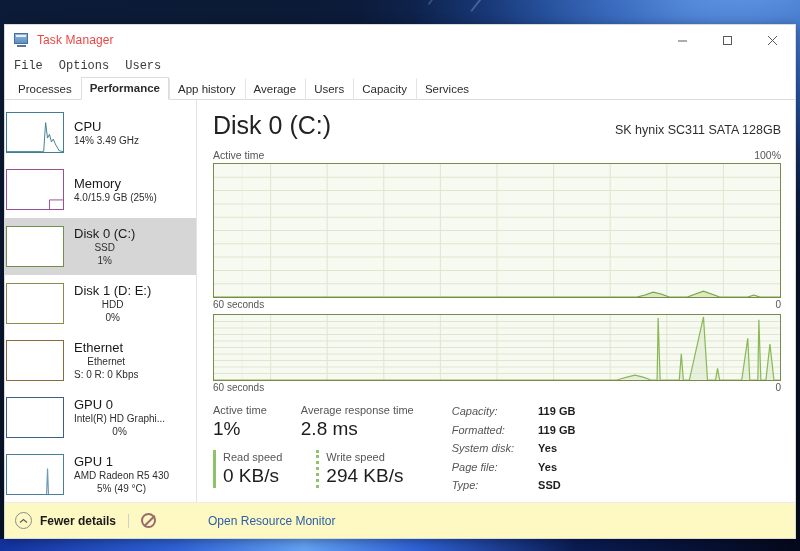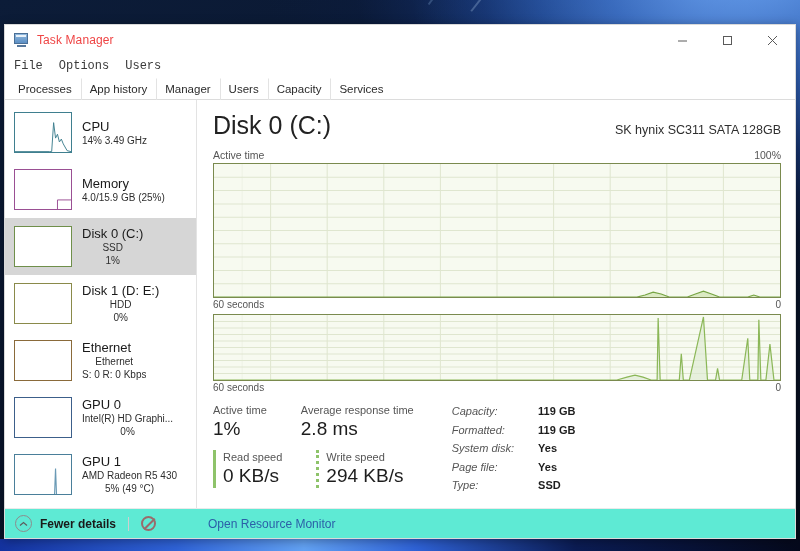--- a/index.html
+++ b/index.html
@@ -65,21 +65,21 @@
   .tab.active { font-weight: bold; border: 1px solid #dcdcdc; border-bottom: 1px solid #ffffff;
                 background: #ffffff; z-index: 2; }
 
   .body-area { flex: 1 1 auto; display: flex; min-height: 0; }
 
   
   .sidebar {
     width: 192px; flex: 0 0 192px; border-right: 1px solid #e3e3e3;
     background: #ffffff; padding-top: 4px; overflow: hidden;
   }
-  .side-item { display: flex; align-items: center; height: 57px; padding: 0 6px 0 9px; gap: 10px; }
+  .side-item { display: flex; align-items: center; height: 57px; padding: 0 6px 0 1px; gap: 10px; }
   .side-item.selected { background: #d6d6d6; }
   .mini-graph { width: 58px; height: 41px; flex: 0 0 58px; background: #ffffff; border: 1px solid #888; position: relative; overflow: hidden; }
   .mini-graph svg { position: absolute; left: 0; top: 0; }
   .side-text { min-width: 0; overflow: hidden; }
   .side-title { font-size: 13px; color: #1a1a1a; line-height: 15px; white-space: nowrap; }
   .side-sub { font-size: 10px; color: #2e2e2e; line-height: 13px; white-space: nowrap; overflow: hidden; text-overflow: ellipsis; text-align: center; }
 
   
   .main { flex: 1 1 auto; padding: 10px 14px 0 16px; min-width: 0; display: flex; flex-direction: column; }
   .main-head { display: flex; align-items: baseline; margin-bottom: 9px; }
@@ -100,22 +100,22 @@
   .stat-lbl { font-size: 11px; color: #555; line-height: 14px; white-space: nowrap; }
   .stat-val { font-size: 19px; color: #1d1d1d; line-height: 24px; white-space: nowrap; }
   .stat-blk.bar-solid { border-left: 3px solid #8ec36a; padding-left: 7px; }
   .stat-blk.bar-dot { border-left: 3px dotted #8ec36a; padding-left: 7px; }
 
   .stats-right { margin-left: 38px; display: grid; grid-template-columns: auto auto; column-gap: 24px; row-gap: 1px; align-content: start; }
   .sr-k { font-size: 11px; color: #555; line-height: 17.5px; white-space: nowrap; font-style: italic; }
   .sr-v { font-size: 11px; color: #1d1d1d; font-weight: bold; line-height: 17.5px; white-space: nowrap; }
 
   
-  .statusbar { flex: 0 0 auto; height: 30px; display: flex; align-items: center; padding-left: 10px;
-               gap: 8px; border-top: 1px solid #eaeaea; background: #5eead4; }
+  .statusbar { flex: 0 0 auto; height: 36px; display: flex; align-items: center; padding-left: 10px;
+               gap: 8px; border-top: 1px solid #eaeaea; background: #fef9c3; }
   .chev-circle { width: 17px; height: 17px; border-radius: 50%; border: 1px solid #8c8c8c;
                  display: flex; align-items: center; justify-content: center; flex: 0 0 auto; }
   .fewer { font-size: 12px; color: #1a1a1a; font-weight: bold; }
   .sb-sep { width: 1px; height: 14px; background: #cfcfcf; margin: 0 4px; }
   .res-icon { width: 15px; height: 15px; border-radius: 50%; border: 2px solid #9a6b6b; position: relative; flex: 0 0 auto; }
   .res-icon:after { content:""; position:absolute; left:-1px; top:5px; width:15px; height:2px;
                     background:#9a6b6b; transform: rotate(-45deg); }
   .res-link { font-size: 12px; color: #2b5fa8; margin-left: 44px; }
 </style>
 </head>
@@ -155,22 +155,23 @@
   </div>
 
   <div class="menubar">
     <div class="menu-item">File</div>
     <div class="menu-item">Options</div>
     <div class="menu-item">Users</div>
   </div>
 
   <div class="tabstrip">
     <div class="tab">Processes</div>
+    <div class="tab active">Performance</div>
     <div class="tab">App history</div>
-    <div class="tab">Manager</div>
+    <div class="tab">Average</div>
     <div class="tab">Users</div>
     <div class="tab">Capacity</div>
     <div class="tab">Services</div>
   </div>
 
   <div class="body-area">
 
     <div class="sidebar">
 
       <div class="side-item">

